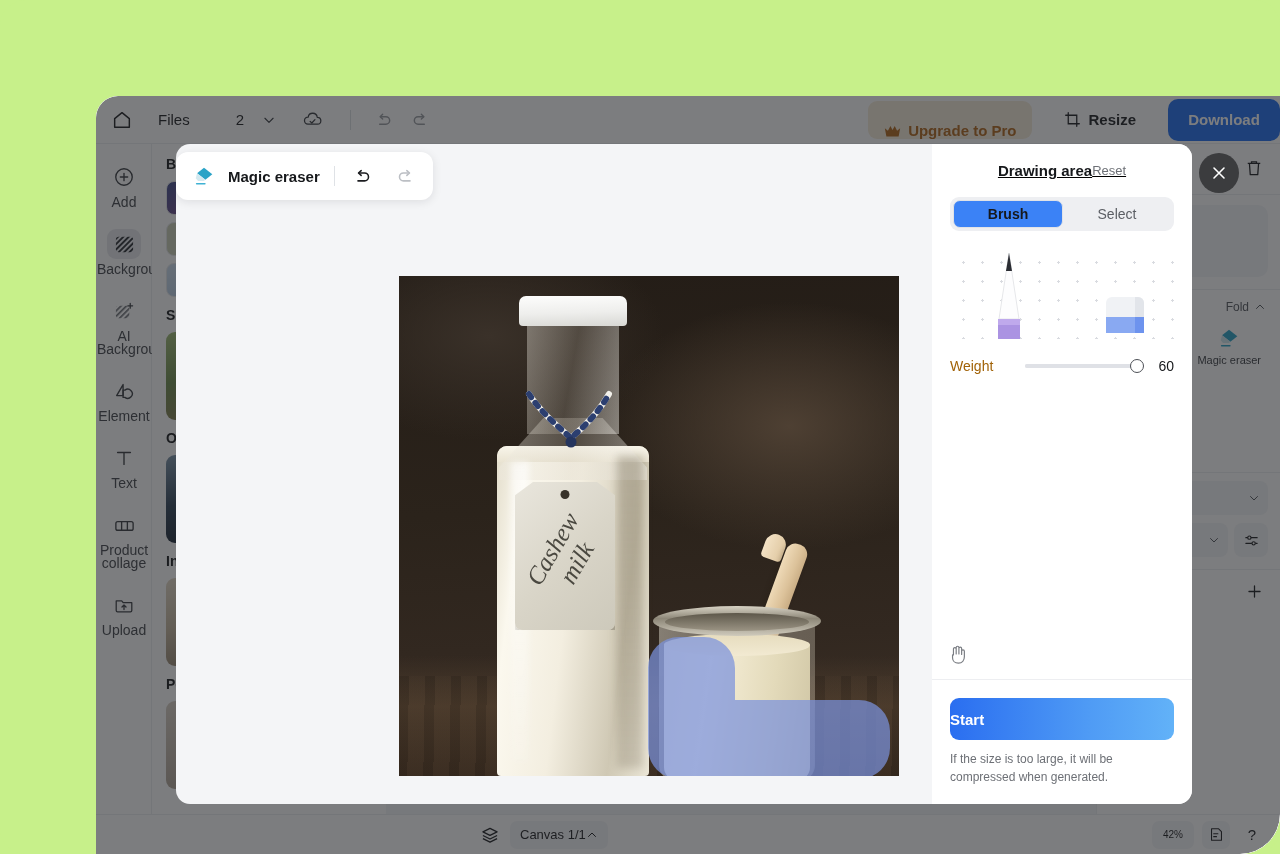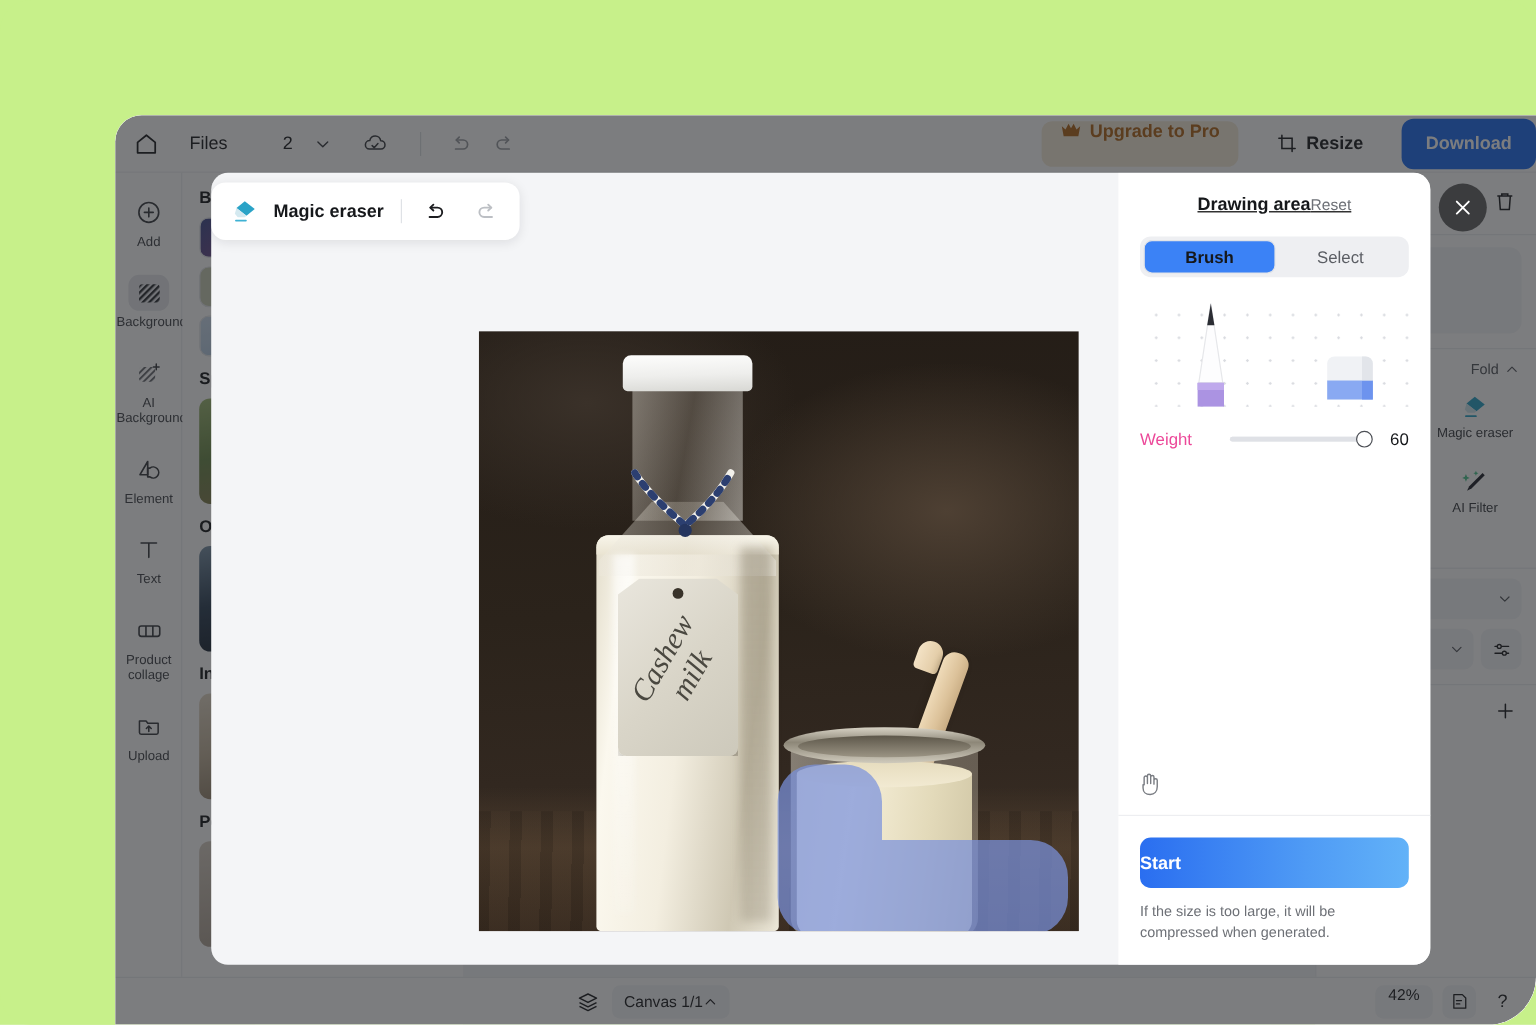--- a/index.html
+++ b/index.html
@@ -57,21 +57,21 @@
     font-size: 15px; color: #1c1d20; margin-left: 46px; cursor: pointer;
   }
   .tb-chev { margin-left: 18px; cursor: pointer; display: flex; }
   .tb-cloud { margin-left: 26px; cursor: default; display: flex; }
   .tb-div { width: 1px; height: 20px; background: #dcdfe3; margin-left: 26px; }
   .tb-undo { margin-left: 22px; cursor: pointer; display: flex; }
   .tb-redo { margin-left: 18px; cursor: pointer; display: flex; }
   .tb-spacer { flex: 1; }
 
   .btn-upgrade {
-    display: flex; align-items: flex-start; gap: 7px;
+    display: flex; align-items: flex-end; gap: 7px;
     height: 38px; padding: 0 16px;
     background: #f6ecd9; border-radius: 9px;
     color: #b1661c; font-size: 15px; font-weight: bold;
     cursor: pointer;
   }
   .btn-resize {
     display: flex; align-items: center; gap: 7px;
     height: 38px; padding: 0 14px; margin-left: 18px;
     color: #1c1d20; font-size: 15px; font-weight: bold;
     cursor: pointer; border-radius: 9px;
@@ -99,21 +99,21 @@
     cursor: pointer;
     margin-bottom: 6px;
   }
   .rail-ico {
     width: 34px; height: 30px;
     display: flex; align-items: center; justify-content: center;
     border-radius: 9px;
   }
   .rail-item.active .rail-ico { background: #e7e8ec; }
   .rail-lb {
-    font-size: 11px; color: #44474c; text-align: center;
+    font-size: 14px; color: #44474c; text-align: center;
     line-height: 13px; margin-top: 4px; width: 54px;
   }
 
   
   .lpanel {
     position: absolute; left: 56px; top: 48px;
     width: 234px; height: 710px;
     background: #fff; overflow: hidden;
     padding: 12px 14px;
   }
@@ -168,21 +168,21 @@
     z-index: 5;
   }
   .sb-layers { width: 28px; height: 28px; display: flex; align-items: center; justify-content: center; cursor: pointer; }
   .sb-canvas {
     display: flex; align-items: center; gap: 0;
     height: 28px; padding: 0 10px; margin-left: 6px;
     background: #f4f5f7; border-radius: 7px;
     font-size: 13px; color: #1c1d20; cursor: pointer;
   }
   .sb-spacer { flex: 1; }
-  .sb-zoom { height: 28px; padding: 0 11px; display: flex; align-items: flex-start; background: #f4f5f7; border-radius: 7px; font-size: 13px; color: #1c1d20; cursor: pointer; }
+  .sb-zoom { height: 28px; padding: 0 11px; display: flex; align-items: center; background: #f4f5f7; border-radius: 7px; font-size: 10px; color: #1c1d20; cursor: pointer; }
   .sb-ico { width: 28px; height: 28px; margin-left: 8px; display: flex; align-items: center; justify-content: center; background: #f4f5f7; border-radius: 7px; cursor: pointer; }
   .sb-help { width: 28px; height: 28px; margin-left: 8px; display: flex; align-items: center; justify-content: center; font-size: 15px; color: #1c1d20; cursor: pointer; }
 
   
   .dim {
     position: absolute; left: 0; top: 0;
     width: 1184px; height: 758px;
     background: rgba(30,31,34,0.58);
     z-index: 10;
     border-top-left-radius: 22px;
@@ -391,21 +391,21 @@
     background-size: 19px 19px;
     background-position: 4px 6px;
   }
   .pencil { position: absolute; left: 42px; top: 2px; width: 34px; height: 90px; }
   .eraser { position: absolute; left: 154px; top: 48px; width: 42px; height: 42px; }
 
   .ms-weight {
     display: flex; align-items: center; margin-top: 16px;
     height: 22px;
   }
-  .ms-wlabel { font-size: 14px; color: #ec4899; }
+  .ms-wlabel { font-size: 14px; color: #a16207; }
   .ms-slider {
     position: relative; flex: 1; height: 18px; margin: 0 10px 0 32px;
     cursor: pointer;
   }
   .ms-track {
     position: absolute; left: 0; top: 7px; width: 100%; height: 4px;
     background: #e4e6ea; border-radius: 2px;
   }
   .ms-fill {
     position: absolute; left: 0; top: 7px; width: 100%; height: 4px;
@@ -658,28 +658,20 @@
             <path d="M5 21.5h9" stroke="#2aa3c7" stroke-width="1.6" stroke-linecap="round"></path>
           </svg>
           <div class="rp-tool-lb">Magic eraser</div>
         </div>
         <div class="rp-tool">
           <svg width="22" height="22" viewBox="0 0 24 24" fill="none" stroke="#2f63d8" stroke-width="1.7">
             <path d="M9 5a7 7 0 1 0 7 7" stroke-linecap="round"></path>
             <path d="M9 2.2 6.6 5 9 7.6" stroke-linecap="round" stroke-linejoin="round"></path>
           </svg>
           <div class="rp-tool-lb">Expand Backgrounds Images</div>
-        </div>
-        <div class="rp-tool">
-          <svg width="24" height="24" viewBox="0 0 26 26">
-            <path d="M20 4.5 8 16.5l-2 4 4-2L22 6.5z" fill="#20232b"></path>
-            <path d="M5 5.5 6 8l2.4 1-2.4 1L5 12.5 4 10l-2.4-1L4 8z" fill="#4ec58f"></path>
-            <path d="M14 2.5l.7 1.6 1.6.7-1.6.7-.7 1.6-.7-1.6-1.6-.7 1.6-.7z" fill="#4ec58f"></path>
-          </svg>
-          <div class="rp-tool-lb">AI Filter</div>
         </div>
       </div>
 
       <div class="rp-sep" style="margin-top:10px"></div>
 
       <div class="rp-field">
         <span></span>
         <svg width="12" height="12" viewBox="0 0 24 24" fill="none" stroke="#55585e" stroke-width="2">
           <path d="M5 9l7 7 7-7" stroke-linecap="round" stroke-linejoin="round"></path>
         </svg>

